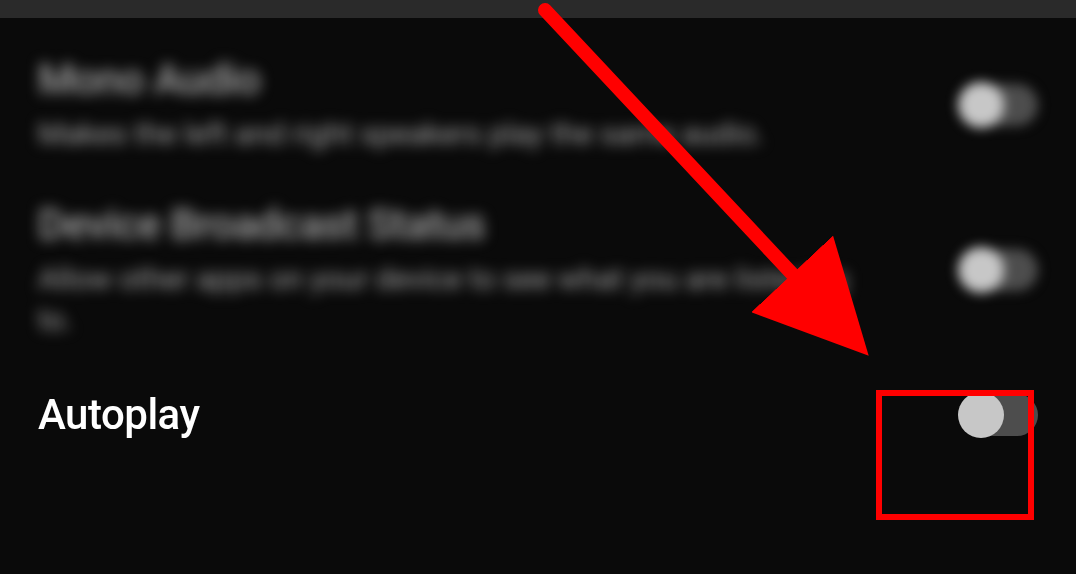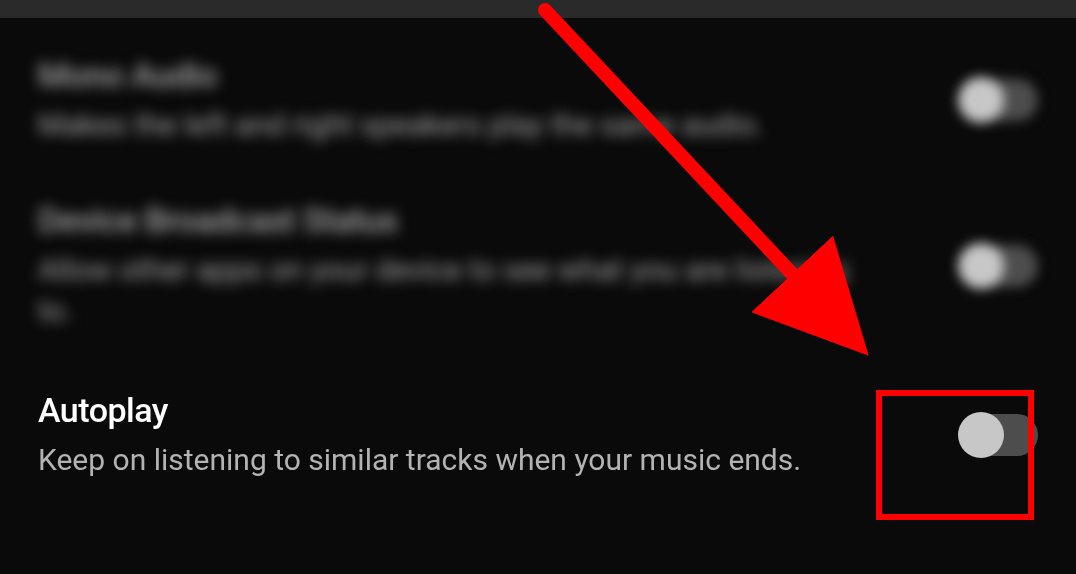--- a/index.html
+++ b/index.html
@@ -2,21 +2,21 @@
 <html><head>
   <meta charset="utf-8">
   <style>
     * { margin:0; padding:0; box-sizing:border-box; }
     html, body { width:1076px; height:574px; background:#0a0a0a; font-family:-apple-system,BlinkMacSystemFont,"Segoe UI",Roboto,Helvetica,Arial,sans-serif; overflow:hidden; }
     .screen { position:relative; width:1076px; height:574px; background:#0a0a0a; }
     .topbar { position:absolute; left:0; top:0; width:100%; height:18px; background:#2a2a2a; }
 
     .row { position:absolute; left:38px; right:38px; display:flex; align-items:center; justify-content:space-between; }
     .text-col { display:flex; flex-direction:column; gap:10px; max-width:820px; }
-    .title { color:#fff; font-size:34px; font-weight:500; letter-spacing:-0.5px; }
+    .title { color:#fff; font-size:42px; font-weight:500; letter-spacing:-0.5px; }
     .desc  { color:#b3b3b3; font-size:30px; font-weight:400; line-height:1.35; }
 
     .blur .title, .blur .desc { color:#a6a6a6; filter:blur(7px); -webkit-filter:blur(7px); }
     .blur .toggle { filter:blur(6px); -webkit-filter:blur(6px); }
 
     .toggle { position:relative; width:78px; height:42px; border-radius:21px; background:#4d4d4d; cursor:pointer; flex-shrink:0; }
     .toggle .knob { position:absolute; left:-2px; top:-2px; width:46px; height:46px; border-radius:50%; background:#c7c7c7; }
 
     .row1 { top:55px; }
     .row2 { top:200px; }
@@ -47,21 +47,20 @@
       <div class="desc">Allow other apps on your device to see what you are listening to.</div>
     </div>
     <div class="toggle">
       <div class="knob"></div>
     </div>
   </div>
 
   <div class="row row3">
     <div class="text-col">
       <div class="title">Autoplay</div>
-      <div class="desc">Keep on listening to similar tracks when your music ends.</div>
     </div>
     <div class="toggle">
       <div class="knob"></div>
     </div>
   </div>
 
   <div class="highlight-box"></div>
 
   <svg class="arrow-svg" viewBox="0 0 1076 574">
     <defs>

